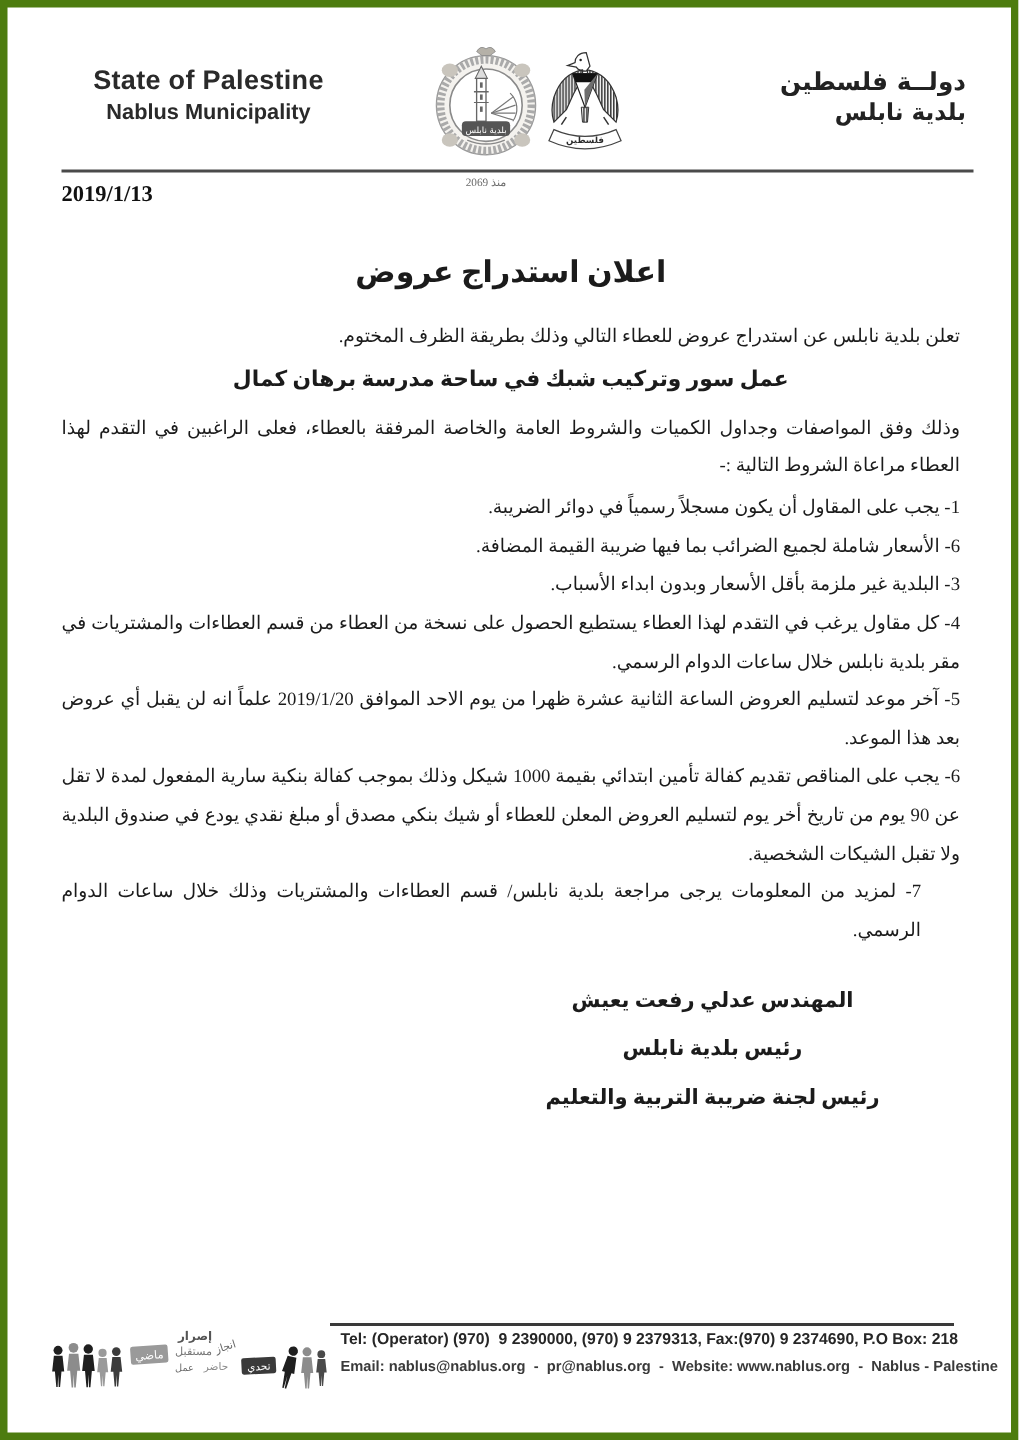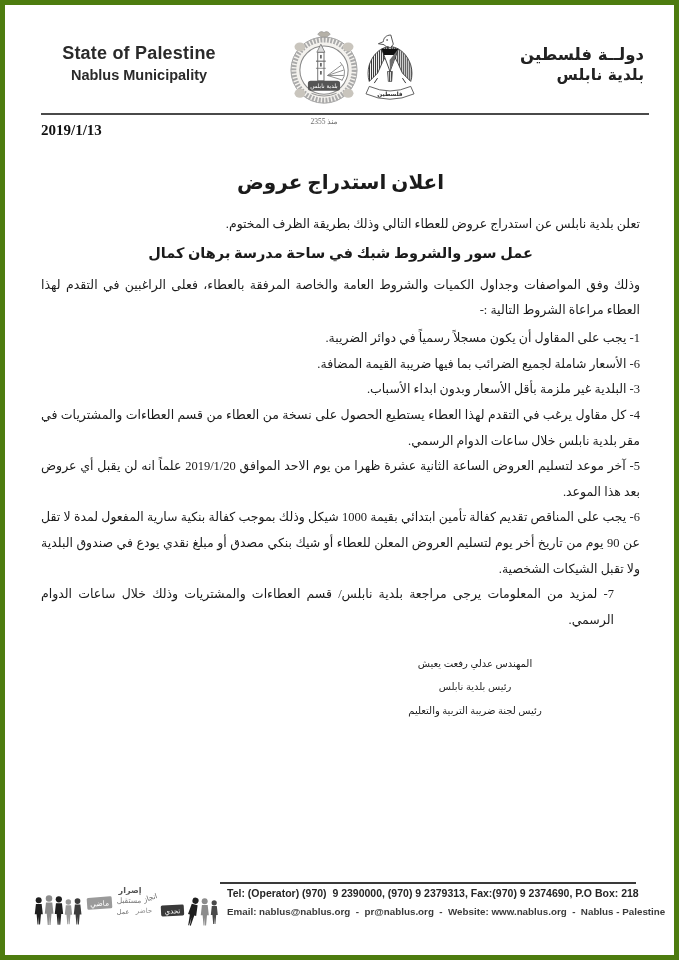--- a/index.html
+++ b/index.html
@@ -29,21 +29,21 @@
   .doc{position:absolute; left:36px; right:34px; top:163px; direction:rtl;
     font-size:12.5px; line-height:2.05; text-align:justify; color:#1b1b1b;}
   .doc-title{text-align:center; font-weight:bold; font-size:20px; margin-bottom:16px; line-height:1.4;}
   .doc-intro{margin-bottom:4px;}
   .doc-subject{text-align:center; font-weight:bold; font-size:14.5px; line-height:1.6; margin:4px 0 8px;}
   .cond-intro{margin-bottom:2px;}
   .cond{margin:0;}
   .cond.indent{padding-right:26px;}
   
   .signature{width:330px; margin:18px 30px 0 auto; margin-right:auto; margin-left:300px;
-    text-align:center; font-weight:normal; font-size:10px; line-height:2.35; direction:rtl;}
+    text-align:center; font-weight:bold; font-size:14px; line-height:2.35; direction:rtl;}
   .signature{margin-right:auto; margin-left:290px;}
   
   .ftr-rule{position:absolute; left:215px; top:877px; width:416px; height:2px; background:#3a3a3a;}
   .ftr-line1{position:absolute; left:222px; top:882px; width:440px;
     font-family:"Liberation Sans","DejaVu Sans",sans-serif; font-weight:bold; font-size:10.5px;
     color:#262626; white-space:pre-wrap;}
   .ftr-line2{position:absolute; left:222px; top:901px; width:440px;
     font-family:"Liberation Sans","DejaVu Sans",sans-serif; font-weight:bold; font-size:9.8px;
     color:#3a3a3a; white-space:pre-wrap;}
   .ftr-logo{position:absolute; left:26px; top:876px; width:190px; height:54px;}
@@ -116,27 +116,27 @@
 
     <path d="M32,46 h6 l-1,12 h-4 z" fill="url(#hatch)" stroke="#333" stroke-width=".8"></path>
 
     <path d="M20,54 l-4,6 M50,54 l4,6" stroke="#333" stroke-width="1.2" fill="none"></path>
 
     <path d="M10,64 q25,11 50,0 l4,9 q-29,13 -58,0 z" fill="#fff" stroke="#444" stroke-width="1"></path>
     <text x="35" y="75" text-anchor="middle" font-size="7" fill="#2b2b2b" font-weight="bold">فلسطين</text>
   </svg>
 
   <div class="hdr-rule"></div>
-  <div class="seal-caption">منذ 2355</div>
+  <div class="seal-caption">منذ 2069</div>
   <div class="doc-date">2019/1/13</div>
 
   <div class="doc">
     <div class="doc-title">اعلان استدراج عروض</div>
     <div class="doc-intro">تعلن بلدية نابلس عن استدراج عروض للعطاء التالي وذلك بطريقة الظرف المختوم.</div>
-    <div class="doc-subject">عمل سور والشروط شبك في ساحة مدرسة برهان كمال</div>
+    <div class="doc-subject">عمل سور وتركيب شبك في ساحة مدرسة برهان كمال</div>
     <div class="cond-intro">وذلك وفق المواصفات وجداول الكميات والشروط العامة والخاصة المرفقة بالعطاء، فعلى الراغبين في التقدم لهذا العطاء مراعاة الشروط التالية :-</div>
 
     <div class="cond">1- يجب على المقاول أن يكون مسجلاً رسمياً في دوائر الضريبة.</div>
     <div class="cond">6- الأسعار شاملة لجميع الضرائب بما فيها ضريبة القيمة المضافة.</div>
     <div class="cond">3- البلدية غير ملزمة بأقل الأسعار وبدون ابداء الأسباب.</div>
     <div class="cond">4- كل مقاول يرغب في التقدم لهذا العطاء يستطيع الحصول على نسخة من العطاء من قسم العطاءات والمشتريات في مقر بلدية نابلس خلال ساعات الدوام الرسمي.</div>
     <div class="cond">5- آخر موعد لتسليم العروض الساعة الثانية عشرة ظهرا من يوم الاحد الموافق 2019/1/20 علماً انه لن يقبل أي عروض بعد هذا الموعد.</div>
     <div class="cond">6- يجب على المناقص تقديم كفالة تأمين ابتدائي بقيمة 1000 شيكل وذلك بموجب كفالة بنكية سارية المفعول لمدة لا تقل عن 90 يوم من تاريخ أخر يوم لتسليم العروض المعلن للعطاء أو شيك بنكي مصدق أو مبلغ نقدي يودع في صندوق البلدية ولا تقبل الشيكات الشخصية.</div>
     <div class="cond indent">7- لمزيد من المعلومات يرجى مراجعة بلدية نابلس/ قسم العطاءات والمشتريات وذلك خلال ساعات الدوام الرسمي.</div>
 

